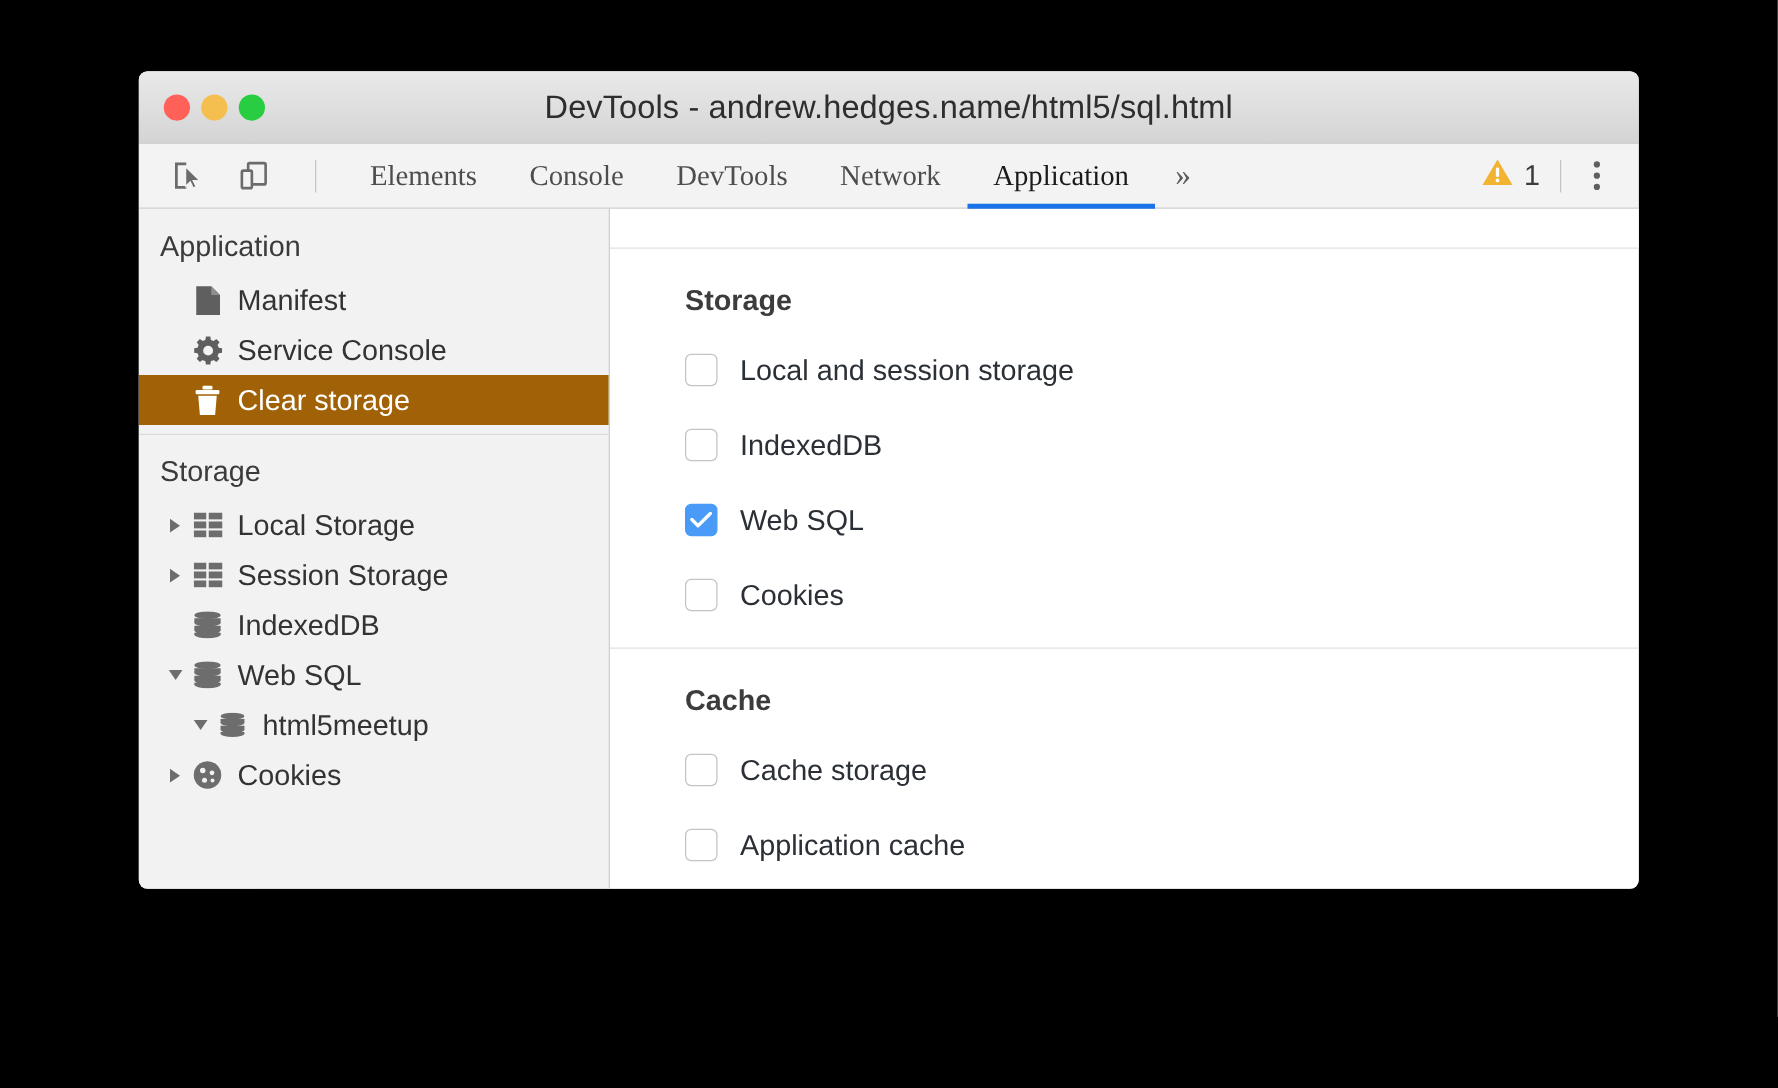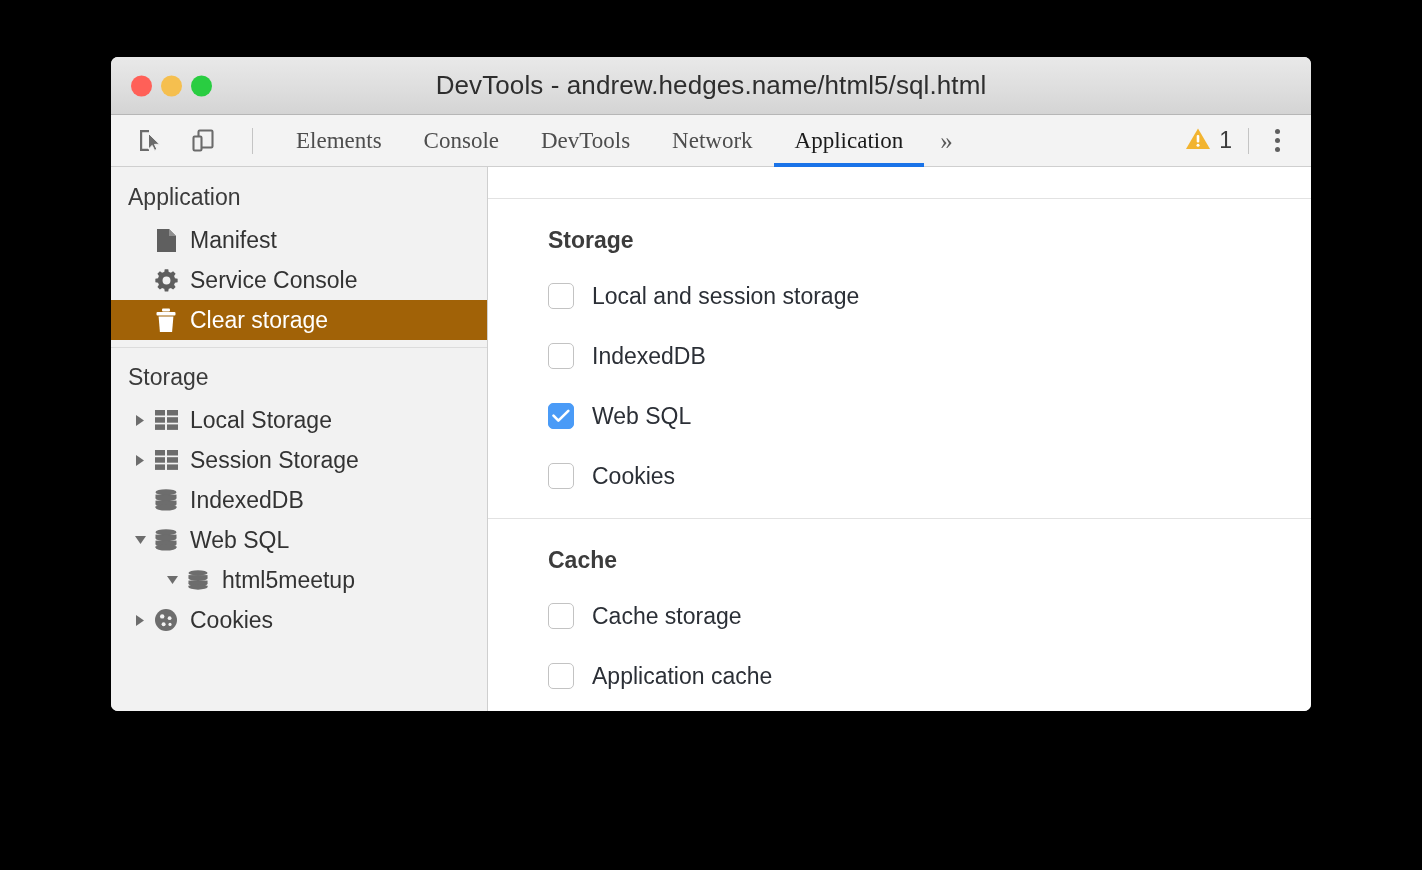--- a/index.html
+++ b/index.html
@@ -187,21 +187,21 @@
   .sb-icon {
     width: 30px;
     flex: 0 0 30px;
     display: flex;
     align-items: center;
     justify-content: center;
     margin-right: 9px;
   }
   .sb-label { line-height: 1; }
   .ind-1 { padding-left: 18px; }
-  .ind-2 { padding-left: 50px; }
+  .ind-2 { padding-left: 38px; }
   .ind-3 { padding-left: 82px; }
 
   
   #main {
     flex: 1 1 auto;
     background: #ffffff;
     display: flex;
     flex-direction: column;
     overflow: hidden;
   }

